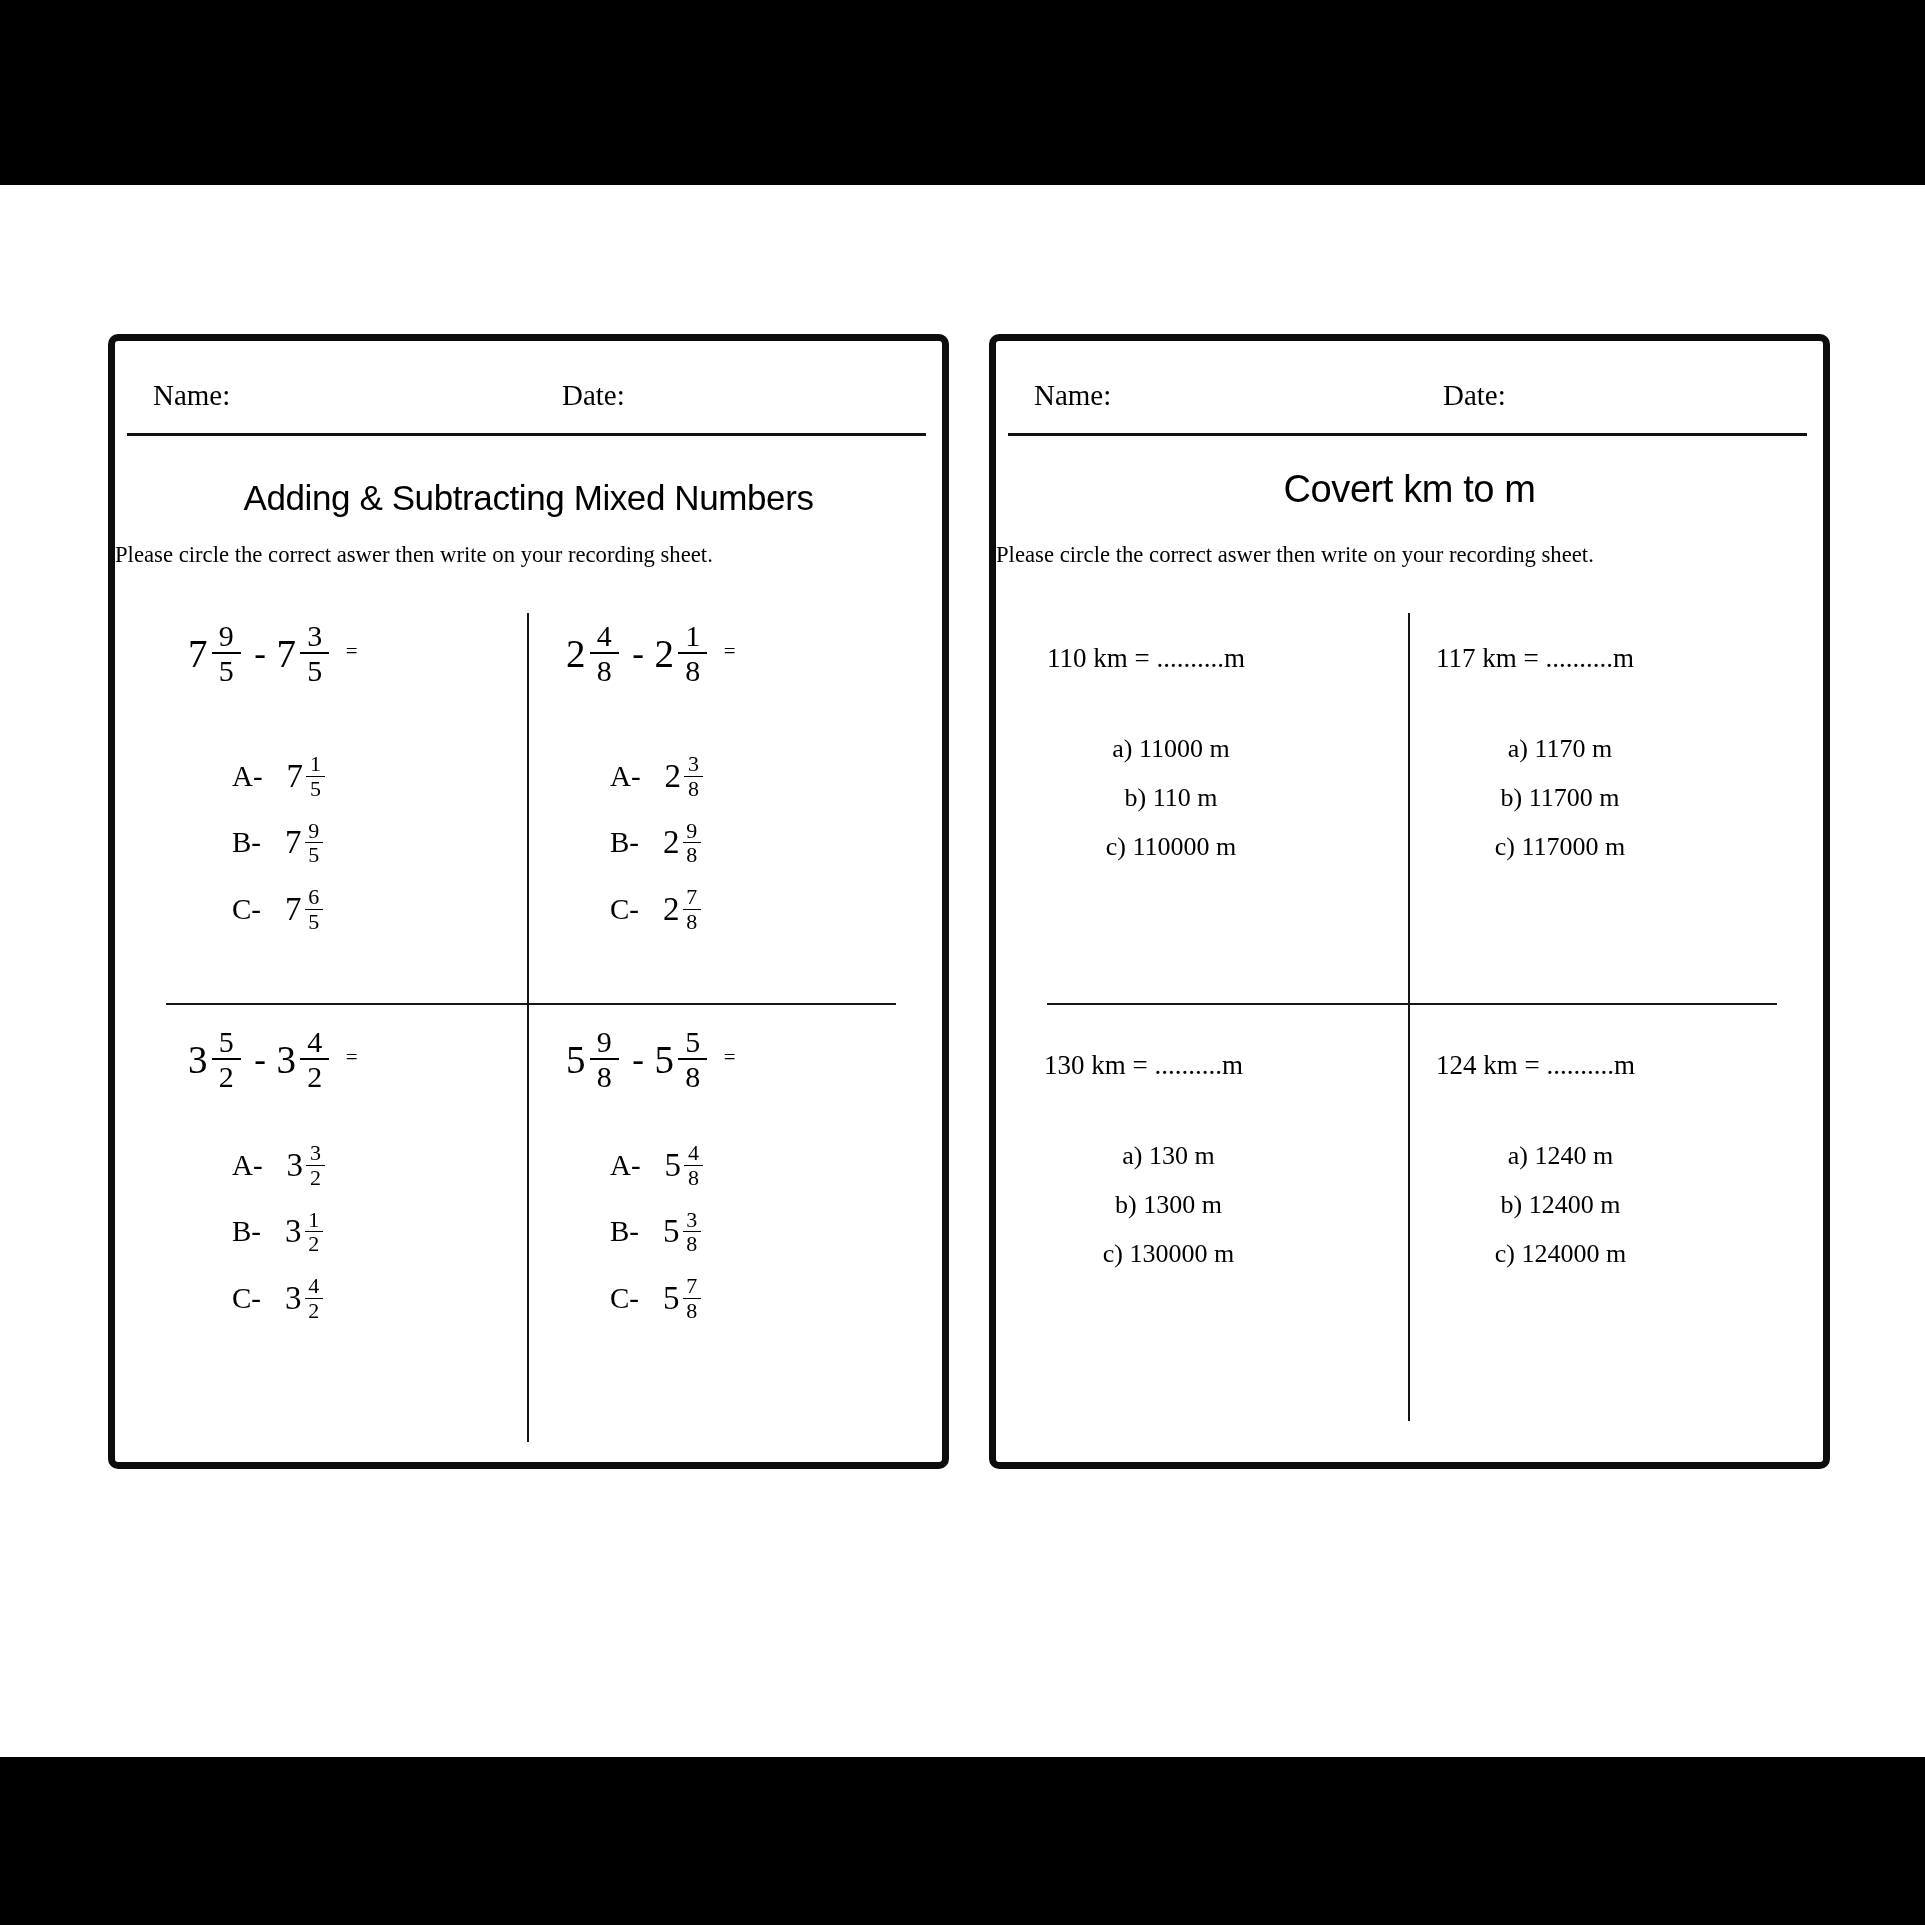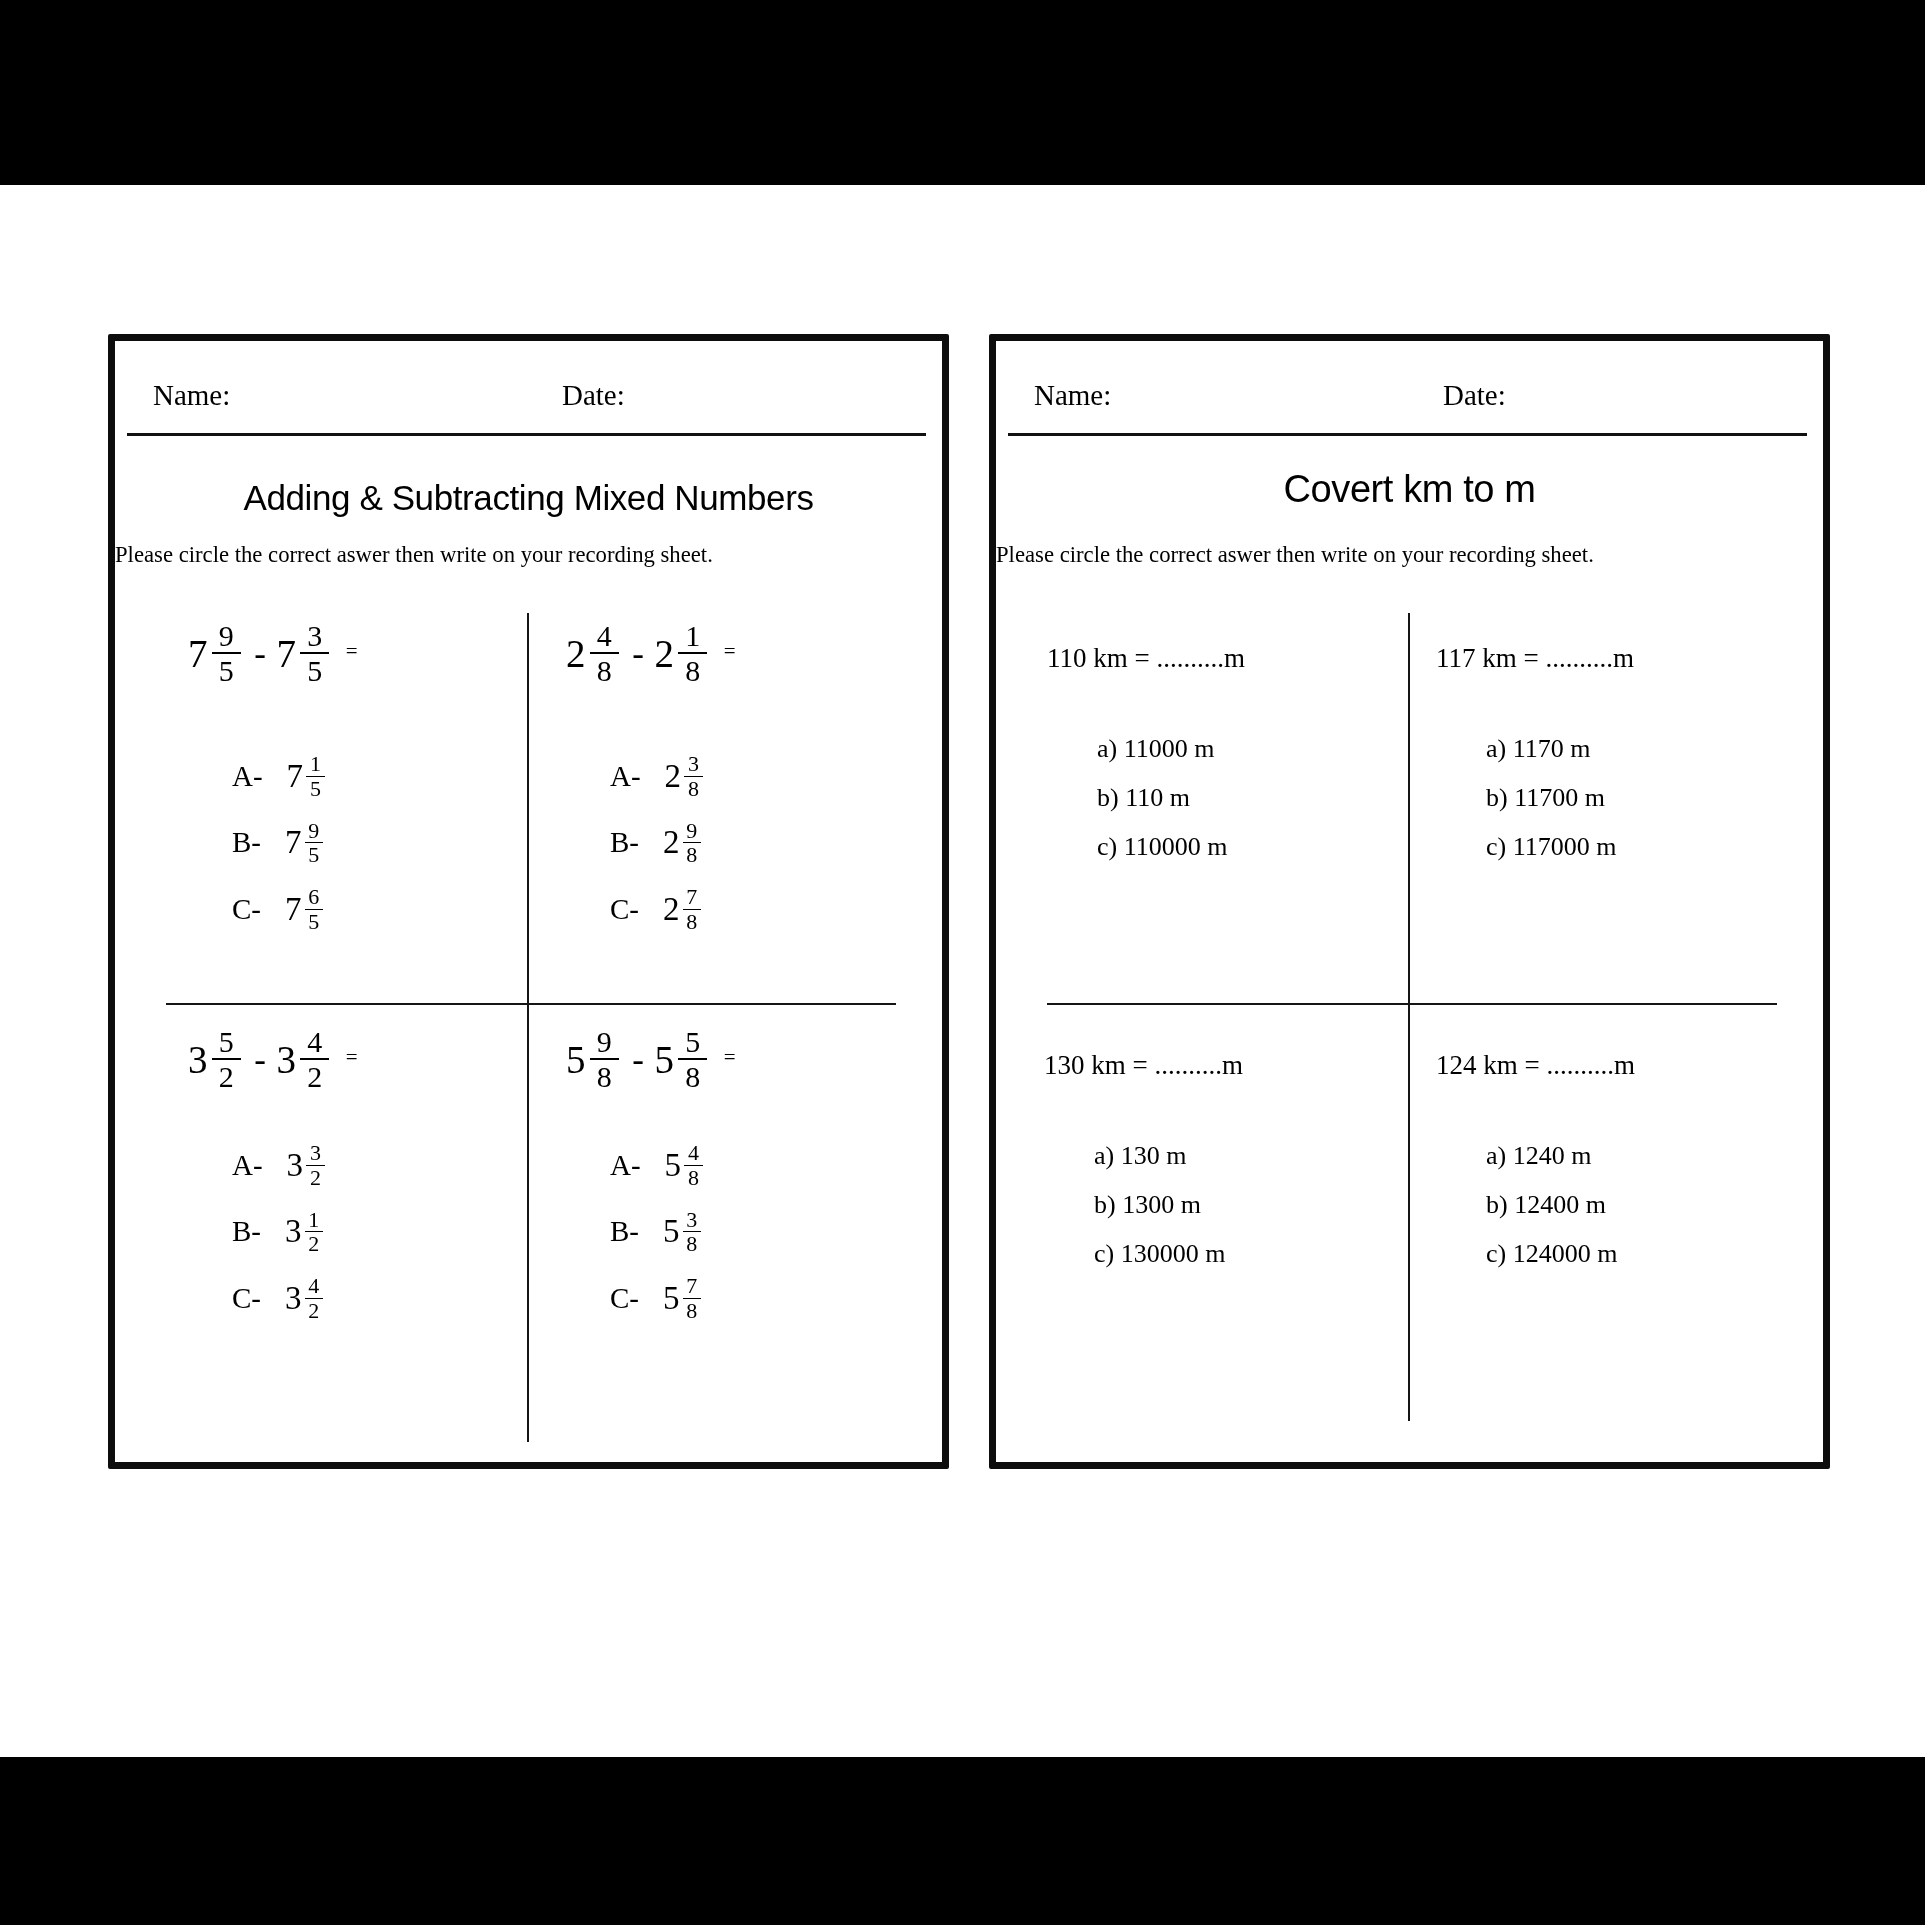--- a/index.html
+++ b/index.html
@@ -5,21 +5,21 @@
   html,body { margin:0; padding:0; background:#000; }
   .canvas {
     position:relative; width:1926px; height:1926px; background:#000;
     font-family:"Liberation Serif", serif; color:#000; overflow:hidden;
   }
   .paper {
     position:absolute; left:0; top:185px; width:1926px; height:1572px; background:#ffffff;
   }
   .sheet {
     position:absolute; top:334px; width:841px; height:1135px; background:#fff;
-    border:7.6px solid #0d0d0d; border-radius:2px; box-sizing:border-box;
+    border:7.6px solid #0d0d0d; border-radius:10px; box-sizing:border-box;
   }
   .sheet-a { left:108px; }
   .sheet-b { left:989px; }
   .sheet-inner { position:relative; width:100%; height:100%; }
 
   .name-label { position:absolute; left:38px;  top:38px; font-size:29px; }
   .date-label { position:absolute; left:447px; top:38px; font-size:29px; }
   .header-rule { position:absolute; left:12px; top:92px; width:799px; height:3px; background:#111; }
 
   .title {
@@ -59,21 +59,21 @@
   .smfrac .den { border-top:1.5px solid #000; }
 
   .prob-f1 { left:73px;  top:278px; }
   .prob-f2 { left:451px; top:278px; }
   .prob-f3 { left:73px;  top:684px; }
   .prob-f4 { left:451px; top:684px; }
 
   
   .q-km { font-size:27px; line-height:1.22;text-align:right; }
   .opts-k { display:flex; flex-direction:column; gap:15px; margin:57px 0 0 50px;
-            font-size:26px; line-height:1.3; }
+            font-size:26px; line-height:1.3;align-items:center; }
   .prob-k1 { left:51px;  top:301px; }
   .prob-k2 { left:440px; top:301px; }
   .prob-k3 { left:48px;  top:708px; }
   .prob-k4 { left:440px; top:708px; }
 </style>
 </head>
 <body>
 
 <div class="canvas">
   <div class="paper"></div>

